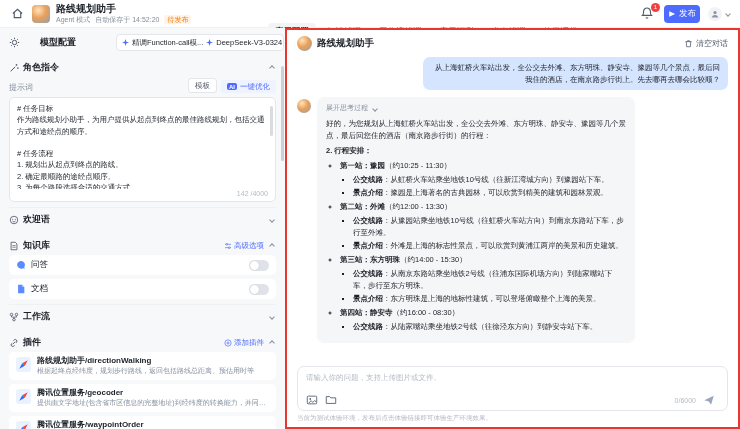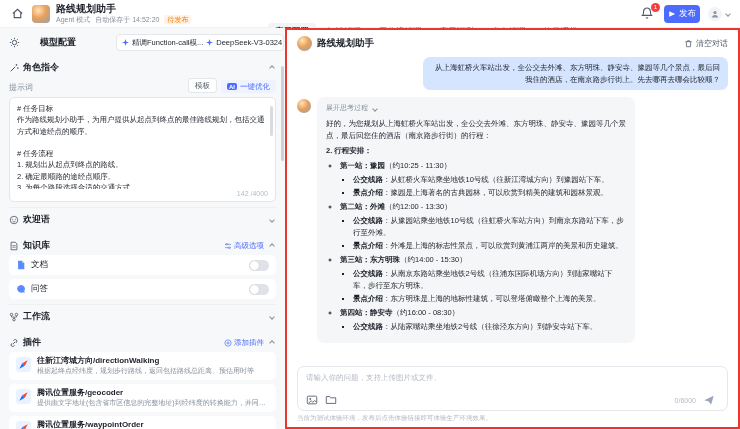--- a/index.html
+++ b/index.html
@@ -278,34 +278,34 @@
               <circle cx="4.2" cy="3.5" r="1.3" fill="#f7f8fa" stroke="#4d6bfe" stroke-width="1"></circle>
               <circle cx="7.8" cy="8.5" r="1.3" fill="#f7f8fa" stroke="#4d6bfe" stroke-width="1"></circle>
             </svg>
           <span>高级选项</span>
         </span>
         <span class="chv up"></span>
       </div>
       <div class="toggle-card">
         <span>
           <svg width="10" height="10" viewBox="0 0 12 12">
+              <path d="M6 1.2a4.6 4.6 0 1 0 2.3 8.6l2.2.7-.6-2.1A4.6 4.6 0 0 0 6 1.2z" fill="#5a8bff"></path>
+            </svg>
+        </span>
+        <span class="toggle-label">问答</span>
+        <div class="toggle"></div>
+      </div>
+      <div class="toggle-card">
+        <span>
+          <svg width="10" height="10" viewBox="0 0 12 12">
               <path d="M2.5 1h5l2.5 2.5V11h-7.5z" fill="#5a8bff"></path>
               <path d="M7.5 1v2.5H10z" fill="#bcd2ff"></path>
             </svg>
         </span>
         <span class="toggle-label">文档</span>
-        <div class="toggle"></div>
-      </div>
-      <div class="toggle-card">
-        <span>
-          <svg width="10" height="10" viewBox="0 0 12 12">
-              <path d="M6 1.2a4.6 4.6 0 1 0 2.3 8.6l2.2.7-.6-2.1A4.6 4.6 0 0 0 6 1.2z" fill="#5a8bff"></path>
-            </svg>
-        </span>
-        <span class="toggle-label">问答</span>
         <div class="toggle"></div>
       </div>
     </div>
 
     <div class="sec-head">
       <span>
         <svg width="10" height="10" viewBox="0 0 12 12">
             <circle cx="3" cy="3" r="1.5" fill="none" stroke="#4e5969" stroke-width="1"></circle>
             <circle cx="9" cy="3" r="1.5" fill="none" stroke="#4e5969" stroke-width="1"></circle>
             <circle cx="6" cy="9.2" r="1.5" fill="none" stroke="#4e5969" stroke-width="1"></circle>
@@ -338,21 +338,21 @@
 
       <div class="plugin-card">
         <span class="plugin-icon">
           <svg width="15" height="15" viewBox="0 0 16 16">
               <rect width="16" height="16" rx="3.5" fill="#eaf2ff"></rect>
               <path d="M12.5 3.5 L6.6 6.6 9.4 9.4 Z" fill="#f5483b"></path>
               <path d="M3.5 12.5 L9.4 9.4 6.6 6.6 Z" fill="#2b6df5"></path>
             </svg>
         </span>
         <div>
-          <div class="plugin-name">往新江湾城方向/directionWalking</div>
+          <div class="plugin-name">路线规划助手/directionWalking</div>
           <div class="plugin-desc">根据起终点经纬度，规划步行路线，返回包括路线总距离、预估用时等</div>
         </div>
       </div>
       <div class="plugin-card">
         <span class="plugin-icon">
           <svg width="15" height="15" viewBox="0 0 16 16">
               <rect width="16" height="16" rx="3.5" fill="#eaf2ff"></rect>
               <path d="M12.5 3.5 L6.6 6.6 9.4 9.4 Z" fill="#f5483b"></path>
               <path d="M3.5 12.5 L9.4 9.4 6.6 6.6 Z" fill="#2b6df5"></path>
             </svg>

